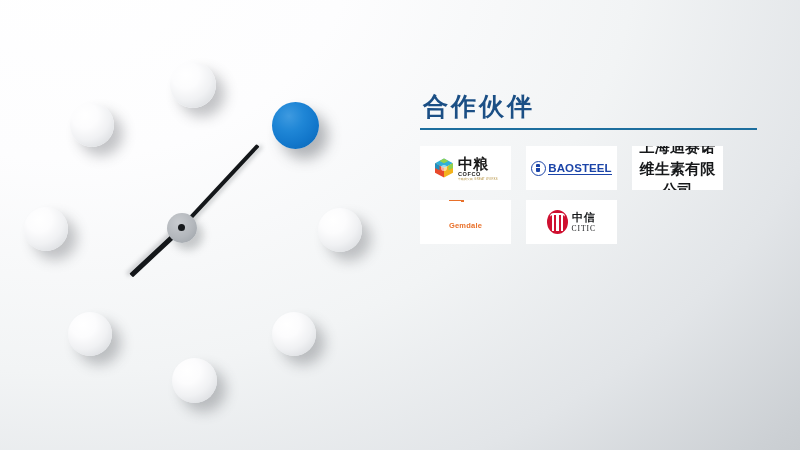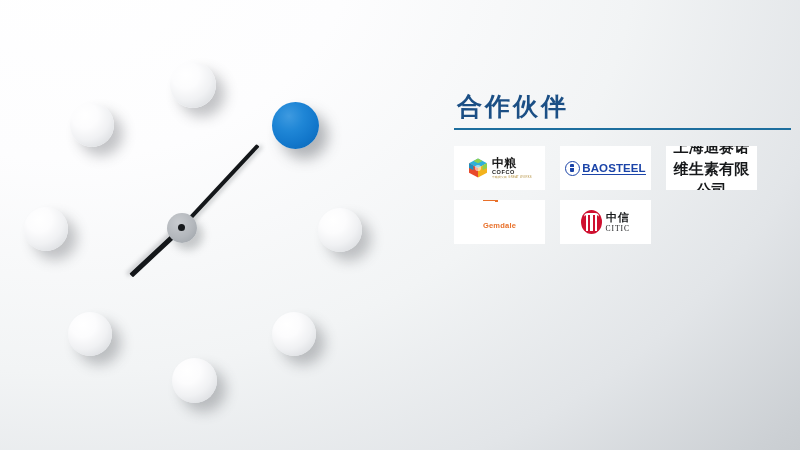--- a/index.html
+++ b/index.html
@@ -81,21 +81,21 @@
     top: 224px;
     width: 7px;
     height: 7px;
     border-radius: 50%;
     background: #16191c;
   }
 
   
   #panel {
     position: absolute;
-    left: 454px;
+    left: 420px;
     top: 94px;
     width: 345px;
     height: 210px;
   }
   #section-title {
     font-size: 25px;
     font-weight: bold;
     color: #1b4f85;
     letter-spacing: 3px;
     line-height: 1;
@@ -125,21 +125,21 @@
     justify-content: center;
     box-sizing: border-box;
     overflow: hidden;
   }
 
   
   .cofco-wrap { display: flex; align-items: center; gap: 3px; }
   .cofco-cube { width: 22px; height: 22px; position: relative; }
   .cofco-text { display: flex; flex-direction: column; line-height: 1; }
   .cofco-cn {
-    font-size: 12px; font-weight: bold; color: #1a1a1a; letter-spacing: 0.3px;
+    font-size: 15px; font-weight: bold; color: #1a1a1a; letter-spacing: 0.3px;
   }
   .cofco-en {
     font-size: 5.6px; font-weight: bold; color: #1a1a1a;
     letter-spacing: 0.55px; margin-top: 1.2px;
   }
   .cofco-tag {
     font-size: 2.7px; color: #b08a33; letter-spacing: 0.35px; margin-top: 1.3px;
     white-space: nowrap;
   }
 

